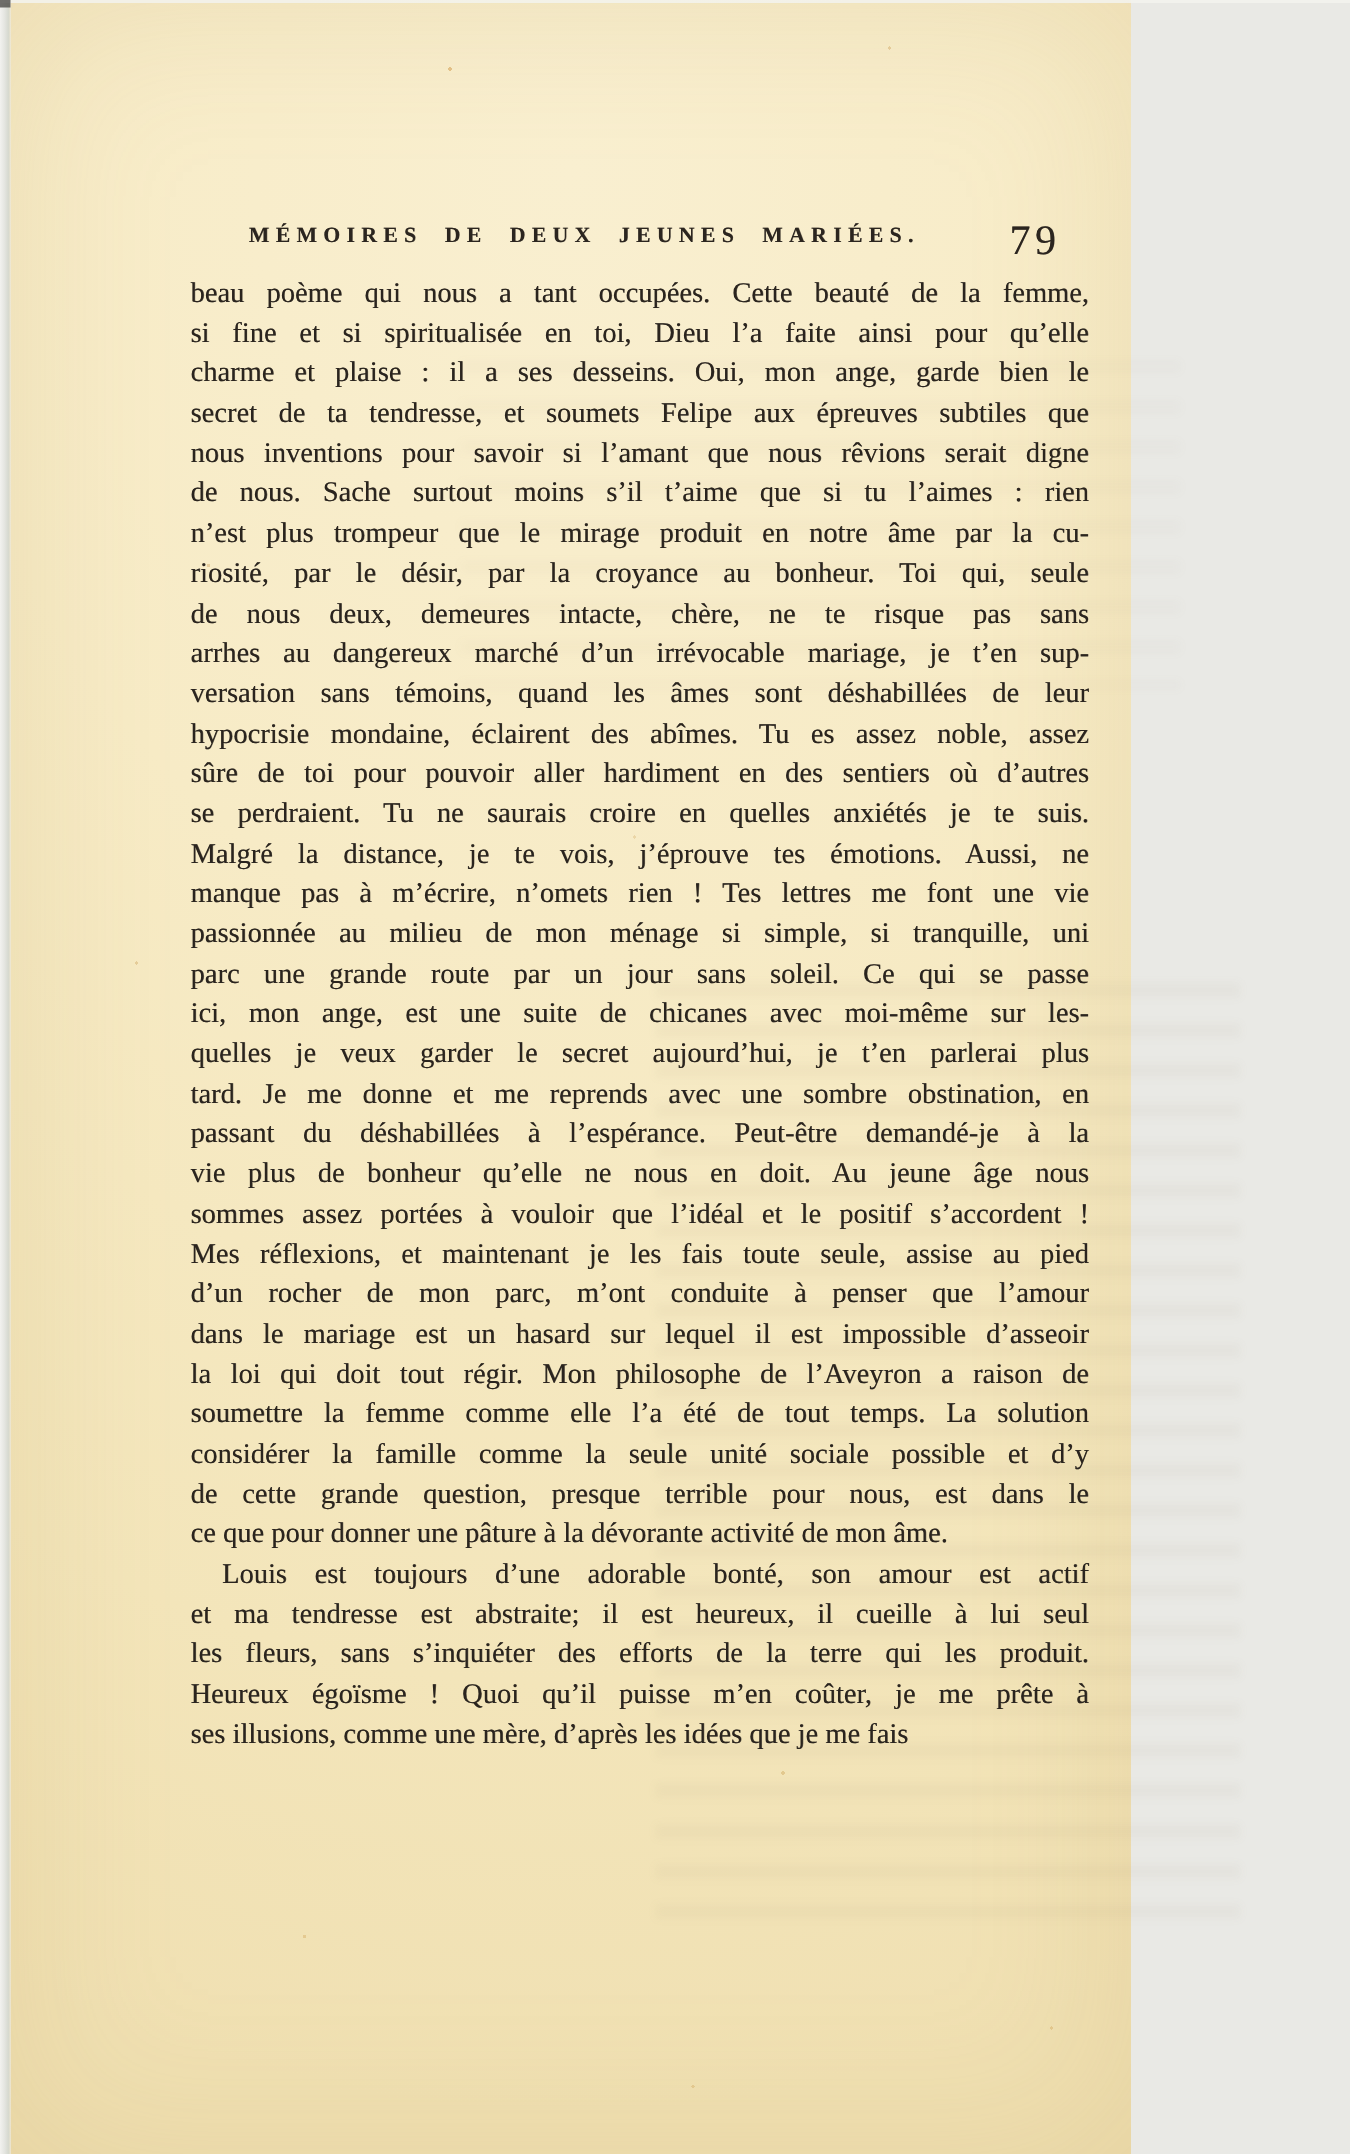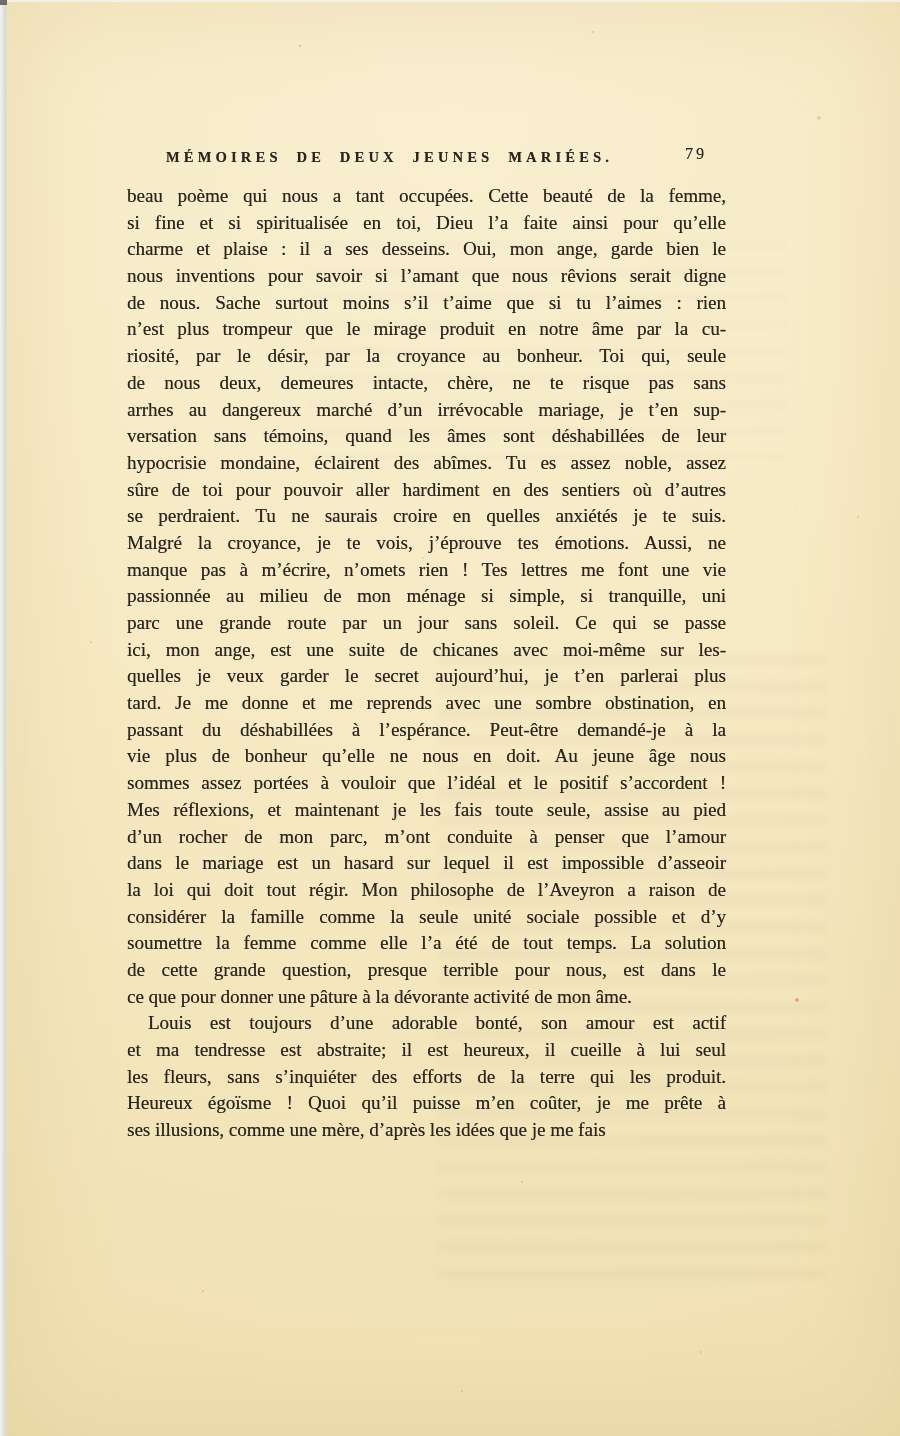--- a/index.html
+++ b/index.html
@@ -37,21 +37,21 @@
     left: 0; top: 0;
     width: 7px; height: 5px;
     background: #4d4c48;
     opacity: .8;
   }
 
   
   .book-page {
     position: absolute;
     left: 7px; top: 0;
-    width: 893px; height: 1436px;
+    width: 747px; height: 1436px;
     background:
       
       radial-gradient(2px 2px at 293px 46px,  rgba(205,140,55,.45) 0 55%, rgba(0,0,0,0) 60%),
       radial-gradient(2px 2px at 586px 32px,  rgba(200,150,70,.35) 0 55%, rgba(0,0,0,0) 60%),
       radial-gradient(3px 3px at 812px 118px, rgba(205,150,60,.30) 0 55%, rgba(0,0,0,0) 60%),
       radial-gradient(2px 2px at 132px 377px, rgba(190,130,55,.30) 0 55%, rgba(0,0,0,0) 60%),
       radial-gradient(2px 2px at 851px 517px, rgba(205,150,60,.35) 0 55%, rgba(0,0,0,0) 60%),
       radial-gradient(2px 2px at 84px  642px, rgba(190,140,60,.30) 0 55%, rgba(0,0,0,0) 60%),
       radial-gradient(3px 4px at 790px 1000px,rgba(215,110,55,.45) 0 55%, rgba(0,0,0,0) 60%),
       radial-gradient(2px 2px at 515px 1182px,rgba(195,145,60,.33) 0 55%, rgba(0,0,0,0) 60%),
@@ -99,21 +99,21 @@
     font-size: 14.5px;
     font-weight: 700;
     letter-spacing: 4.2px;
     word-spacing: 7px;
     padding-right: 60px; 
     text-shadow: 0.2px 0 0 rgba(43,37,31,.55);
   }
   .page-number {
     position: absolute;
     right: 12px; top: -4px;
-    font-size: 16px;
+    font-size: 28px;
     letter-spacing: 3px;
     font-weight: 400;
     text-shadow: 0.2px 0 0 rgba(43,37,31,.55);
   }
 
   
   .page-body {
     position: absolute;
     left: 120px; top: 183px;
     width: 599px;
@@ -144,46 +144,47 @@
     <div class="page-header">
       <span class="running-title">MÉMOIRES DE DEUX JEUNES MARIÉES.</span>
       <span class="page-number">79</span>
     </div>
 
     <div class="page-body">
         <div class="paragraph">
           <div class="line">beau poème qui nous a tant occupées. Cette beauté de la femme,</div>
           <div class="line">si fine et si spiritualisée en toi, Dieu l’a faite ainsi pour qu’elle</div>
           <div class="line">charme et plaise&nbsp;: il a ses desseins. Oui, mon ange, garde bien le</div>
+          <div class="line">secret de ta tendresse, et soumets Felipe aux épreuves subtiles que</div>
           <div class="line">nous inventions pour savoir si l’amant que nous rêvions serait digne</div>
           <div class="line">de nous. Sache surtout moins s’il t’aime que si tu l’aimes&nbsp;: rien</div>
           <div class="line">n’est plus trompeur que le mirage produit en notre âme par la cu-</div>
           <div class="line">riosité, par le désir, par la croyance au bonheur. Toi qui, seule</div>
           <div class="line">de nous deux, demeures intacte, chère, ne te risque pas sans</div>
           <div class="line">arrhes au dangereux marché d’un irrévocable mariage, je t’en sup-</div>
           <div class="line">versation sans témoins, quand les âmes sont déshabillées de leur</div>
           <div class="line">hypocrisie mondaine, éclairent des abîmes. Tu es assez noble, assez</div>
           <div class="line">sûre de toi pour pouvoir aller hardiment en des sentiers où d’autres</div>
           <div class="line">se perdraient. Tu ne saurais croire en quelles anxiétés je te suis.</div>
-          <div class="line">Malgré la croyance, je te vois, j’éprouve tes émotions. Aussi, ne</div>
+          <div class="line">Malgré la distance, je te vois, j’éprouve tes émotions. Aussi, ne</div>
           <div class="line">manque pas à m’écrire, n’omets rien&nbsp;! Tes lettres me font une vie</div>
           <div class="line">passionnée au milieu de mon ménage si simple, si tranquille, uni</div>
           <div class="line">parc une grande route par un jour sans soleil. Ce qui se passe</div>
           <div class="line">ici, mon ange, est une suite de chicanes avec moi-même sur les-</div>
           <div class="line">quelles je veux garder le secret aujourd’hui, je t’en parlerai plus</div>
           <div class="line">tard. Je me donne et me reprends avec une sombre obstination, en</div>
           <div class="line">passant du déshabillées à l’espérance. Peut-être demandé-je à la</div>
           <div class="line">vie plus de bonheur qu’elle ne nous en doit. Au jeune âge nous</div>
           <div class="line">sommes assez portées à vouloir que l’idéal et le positif s’accordent&nbsp;!</div>
           <div class="line">Mes réflexions, et maintenant je les fais toute seule, assise au pied</div>
           <div class="line">d’un rocher de mon parc, m’ont conduite à penser que l’amour</div>
           <div class="line">dans le mariage est un hasard sur lequel il est impossible d’asseoir</div>
           <div class="line">la loi qui doit tout régir. Mon philosophe de l’Aveyron a raison de</div>
+          <div class="line">soumettre la femme comme elle l’a été de tout temps. La solution</div>
           <div class="line">considérer la famille comme la seule unité sociale possible et d’y</div>
-          <div class="line">soumettre la femme comme elle l’a été de tout temps. La solution</div>
           <div class="line">de cette grande question, presque terrible pour nous, est dans le</div>
           <div class="line last">ce que pour donner une pâture à la dévorante activité de mon âme.</div>
         </div>
         <div class="paragraph">
           <div class="line indent">Louis est toujours d’une adorable bonté, son amour est actif</div>
           <div class="line">et ma tendresse est abstraite; il est heureux, il cueille à lui seul</div>
           <div class="line">les fleurs, sans s’inquiéter des efforts de la terre qui les produit.</div>
           <div class="line">Heureux égoïsme&nbsp;! Quoi qu’il puisse m’en coûter, je me prête à</div>
           <div class="line last">ses illusions, comme une mère, d’après les idées que je me fais</div>
         </div>

